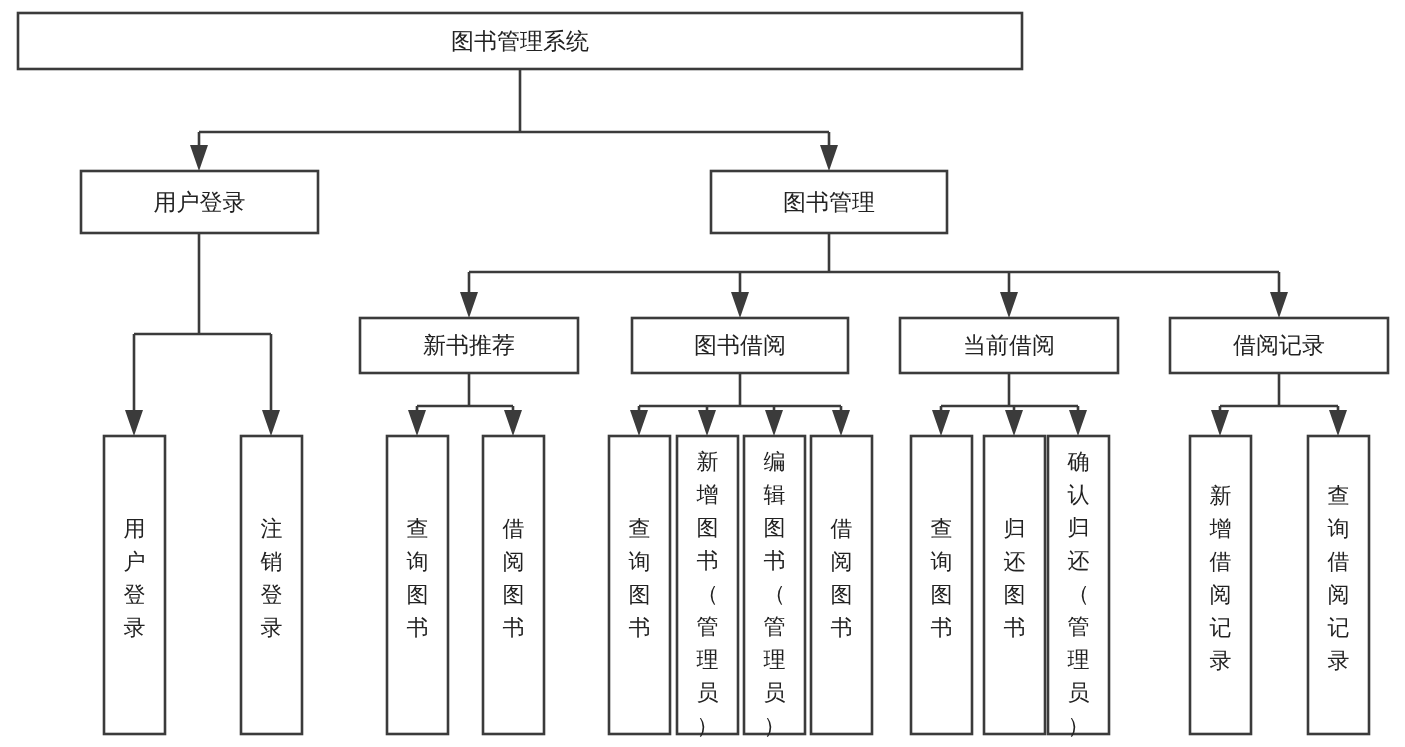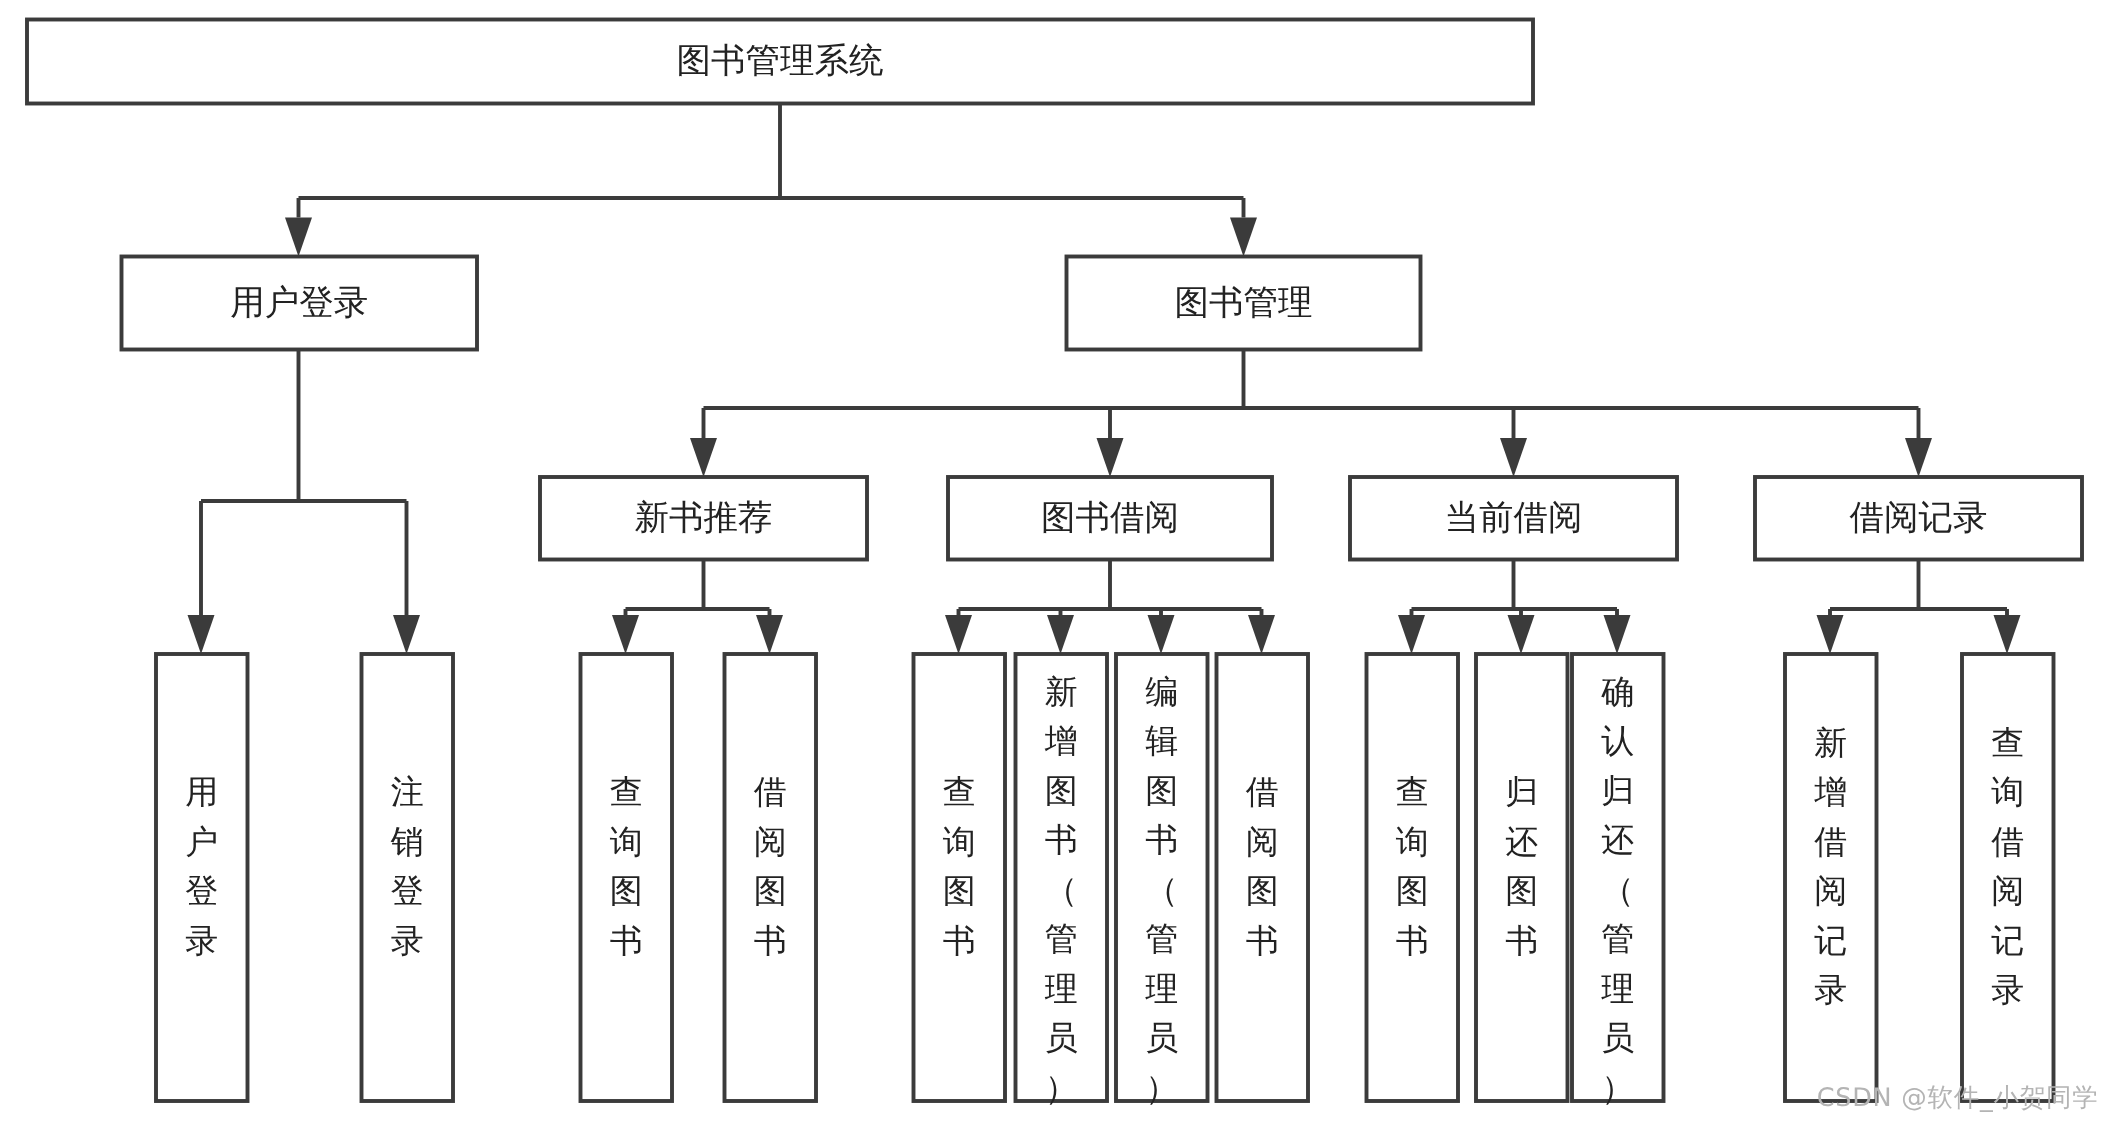--- a/index.html
+++ b/index.html
@@ -217,14 +217,13 @@
         <g>
           <rect x="1190" y="436" width="61" height="298" class="node-box"></rect>
           <text x="1220.5" class="node-label-v"><tspan x="1220.5" y="502.5">新</tspan><tspan x="1220.5" y="535.5">增</tspan><tspan x="1220.5" y="568.5">借</tspan><tspan x="1220.5" y="601.5">阅</tspan><tspan x="1220.5" y="634.5">记</tspan><tspan x="1220.5" y="667.5">录</tspan></text>
         </g>
         <g>
           <rect x="1308" y="436" width="61" height="298" class="node-box"></rect>
           <text x="1338.5" class="node-label-v"><tspan x="1338.5" y="502.5">查</tspan><tspan x="1338.5" y="535.5">询</tspan><tspan x="1338.5" y="568.5">借</tspan><tspan x="1338.5" y="601.5">阅</tspan><tspan x="1338.5" y="634.5">记</tspan><tspan x="1338.5" y="667.5">录</tspan></text>
         </g>
       </g>
   </svg>
-  <div class="watermark-text">CSDN @软件_小贺同学</div>
 </div>
 
 </body></html>

